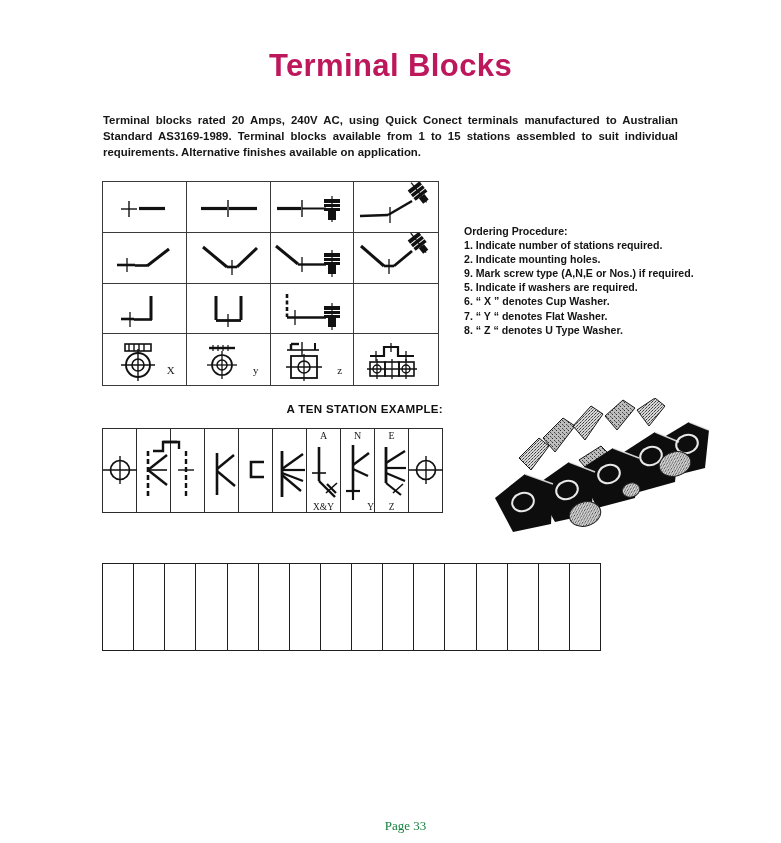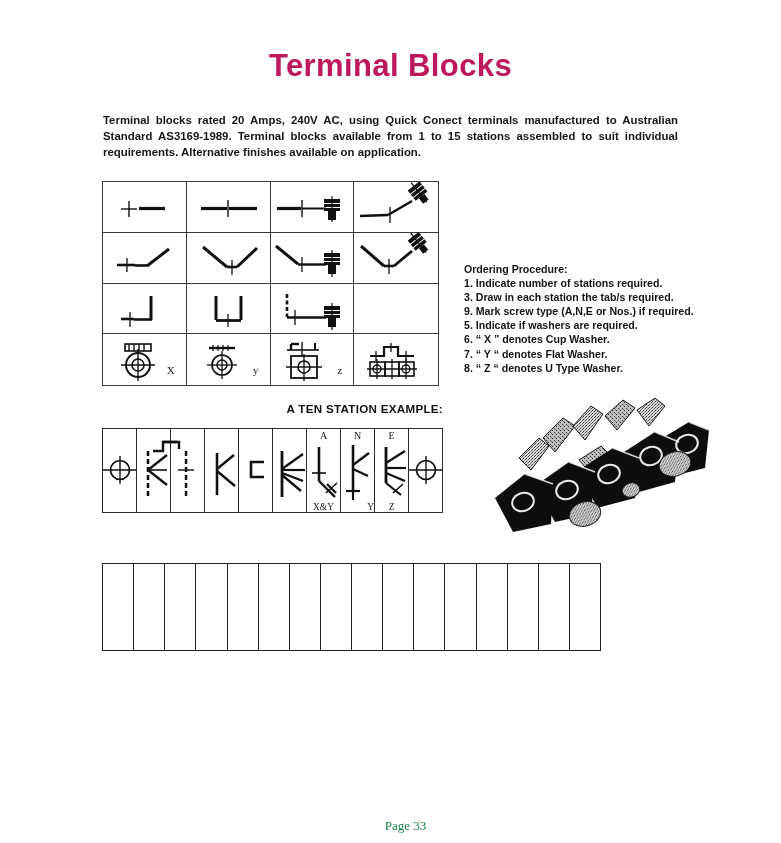--- a/index.html
+++ b/index.html
@@ -79,21 +79,21 @@
   #ordering-procedure {
     position: absolute;
     left: 464px;
     top: 224px;
     width: 260px;
     font-size: 10.6px;
     font-weight: bold;
     line-height: 14.1px;
     color: #141414;
   }
-  #ordering-procedure .op-heading { margin-bottom: 0px; margin-top: 38px; }
+  #ordering-procedure .op-heading { margin-bottom: 0px; }
   #ordering-procedure .op-item { white-space: nowrap; }
 
   
   #ten-station-heading {
     position: absolute;
     left: 102px;
     top: 402px;
     width: 341px;
     text-align: right;
     font-size: 11.6px;
@@ -376,21 +376,21 @@
       <line x1="23" y1="25" x2="23" y2="45" stroke="#111" stroke-width="1.3"></line>
       <line x1="38" y1="25" x2="38" y2="45" stroke="#111" stroke-width="1.3"></line>
       <line x1="52" y1="25" x2="52" y2="45" stroke="#111" stroke-width="1.3"></line>
     </svg>
   </div>
 </div>
 
 <div id="ordering-procedure">
   <div class="op-heading">Ordering Procedure:</div>
   <div class="op-item">1. Indicate number of stations required.</div>
-  <div class="op-item">3. Draw in each station the tab/s required.</div>
+  <div class="op-item">2. Indicate mounting holes.</div>
   <div class="op-item">9. Mark screw type (A,N,E or Nos.) if required.</div>
   <div class="op-item">5. Indicate if washers are required.</div>
   <div class="op-item">6. “ X ” denotes Cup Washer.</div>
   <div class="op-item">7. “ Y “ denotes Flat Washer.</div>
   <div class="op-item">8. “ Z “ denotes U Type Washer.</div>
 </div>
 
 <div id="ten-station-heading">A TEN STATION  EXAMPLE:</div>
 
 <div id="ten-station-table">

